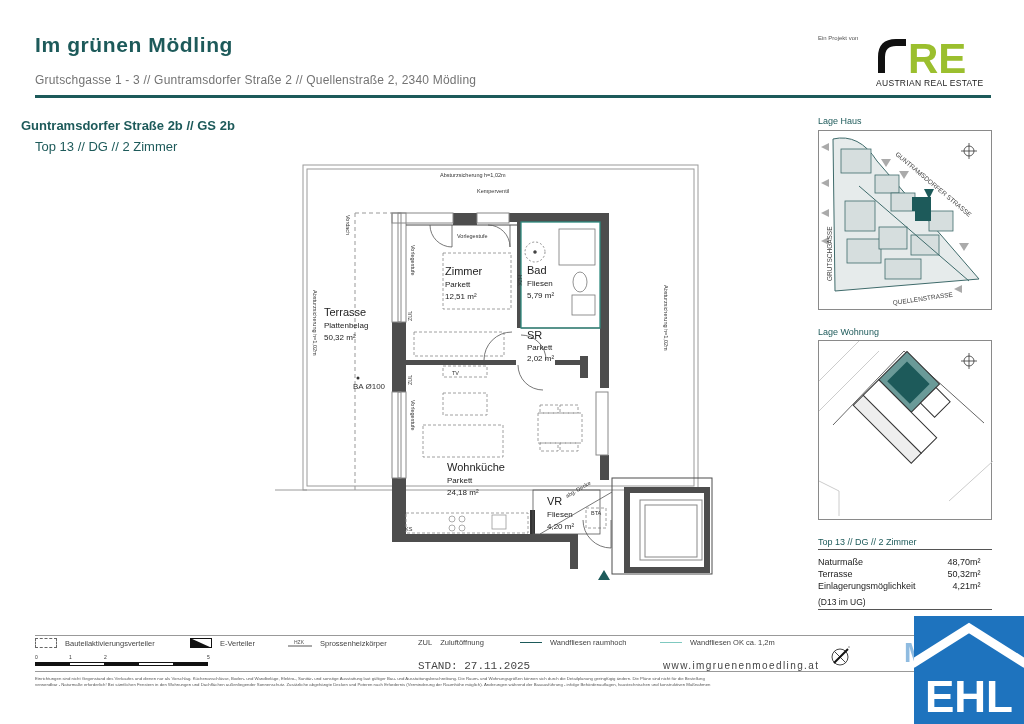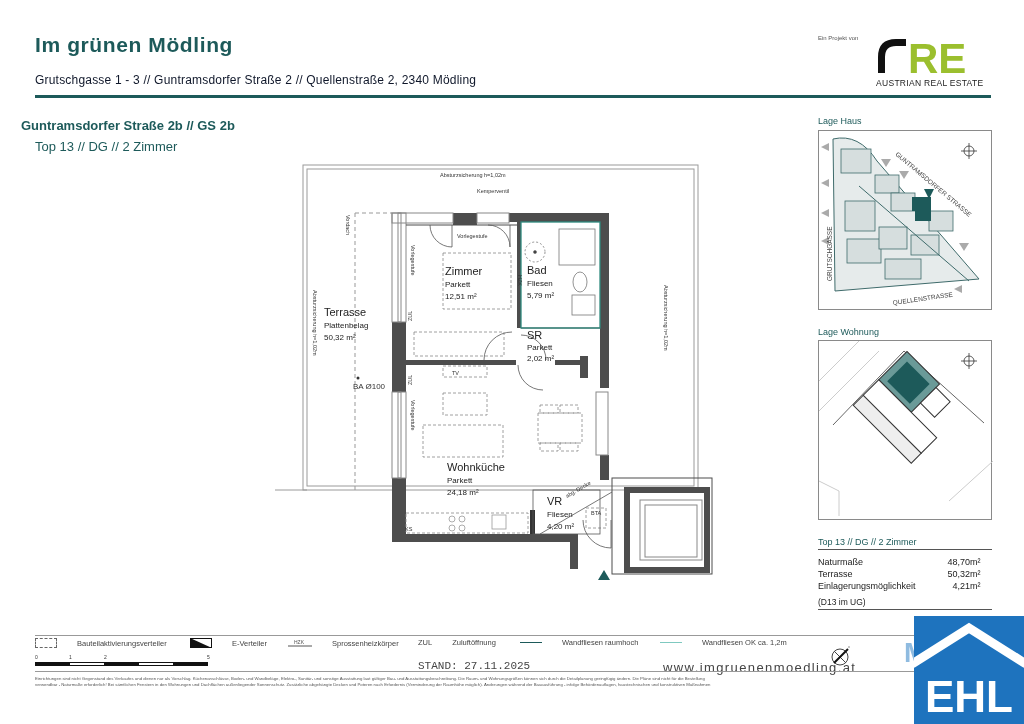--- a/index.html
+++ b/index.html
@@ -1,21 +1,21 @@
 <!DOCTYPE html>
 <html><head>
 <meta charset="utf-8">
 <style>
   * { box-sizing: border-box; margin: 0; padding: 0; }
   html, body { width: 1024px; height: 724px; background: #ffffff; overflow: hidden; }
   body { position: relative; font-family: "Liberation Sans", sans-serif; color: #333; }
   .abs { position: absolute; }
 
   .title { left: 35px; top: 33px; font-size: 21px; font-weight: bold; color: #1d5a5a; letter-spacing: 0.6px; }
-  .address { left: 35px; top: 73px; font-size: 12px; color: #0f172a; letter-spacing: 0.2px; }
+  .address { left: 35px; top: 73px; font-size: 12px; color: #737373; letter-spacing: 0.2px; }
   .header-rule { left: 35px; top: 95px; width: 956px; height: 3px; background: #1d5a5a; }
 
   .byline { left: 818px; top: 35px; font-size: 6px; color: #555; }
   .logo { left: 876px; top: 33px; width: 118px; height: 58px; }
   .logo-sub { left: 876px; top: 78px; font-size: 8.5px; color: #222; letter-spacing: 0.3px; }
 
   .unit-title { left: 21px; top: 118px; font-size: 13px; font-weight: bold; color: #1d5a5a; }
   .unit-sub { left: 35px; top: 139px; font-size: 13px; color: #1d5a5a; }
 
   .plan { left: 270px; top: 160px; width: 470px; height: 430px; }
@@ -30,25 +30,25 @@
   .summary-title { left: 818px; top: 537px; font-size: 9px; color: #1d5a5a; }
   .summary-rule { left: 818px; top: 549px; width: 174px; height: 1px; background: #555; }
   .summary-row { left: 818px; width: 174px; font-size: 9px; color: #222; display: flex; }
   .summary-row .k { flex: 1; }
   .summary-row .v { width: 50px; text-align: right; }
   .summary-row .u { width: 22px; }
   .summary-note { left: 818px; top: 597px; font-size: 8.5px; color: #222; }
   .summary-rule2 { left: 818px; top: 609px; width: 174px; height: 1px; background: #555; }
 
   .footer-rule1 { left: 35px; top: 635px; width: 940px; height: 1px; background: #999; }
-  .legend-item { font-size: 7.5px; color: #444; display: flex; align-items: center; gap: 20px; }
+  .legend-item { font-size: 7.5px; color: #444; display: flex; align-items: center; gap: 8px; }
   .footer-rule2 { left: 35px; top: 671px; width: 940px; height: 1px; background: #999; }
   .disclaimer { left: 35px; top: 676px; width: 880px; font-size: 4.3px; color: #555; line-height: 6px; }
   .stand { left: 418px; top: 660px; font-size: 11px; color: #444; font-family: Liberation Mono, monospace; }
-  .website { left: 663px; top: 660px; font-size: 13px; color: #444; letter-spacing: 1.4px; }
+  .website { left: 663px; top: 660px; font-size: 10px; color: #444; letter-spacing: 1.4px; }
   .m-logo { left: 904px; top: 637px; font-size: 28px; color: #8fbbe0; font-weight: bold; }
   .ehl { left: 914px; top: 616px; width: 110px; height: 108px; }
 </style>
 </head>
 <body>
 
 <div class="abs title">Im grünen Mödling</div>
 <div class="abs address">Grutschgasse 1 - 3 // Guntramsdorfer Straße 2 // Quellenstraße 2, 2340 Mödling</div>
 <div class="abs header-rule"></div>
 

